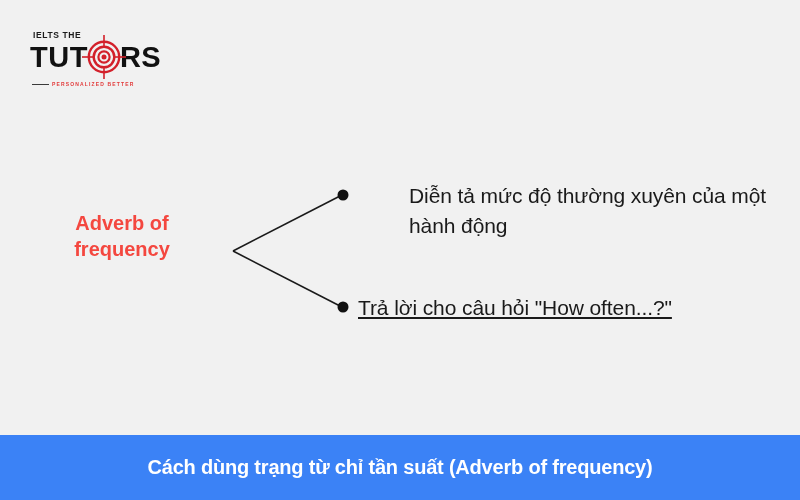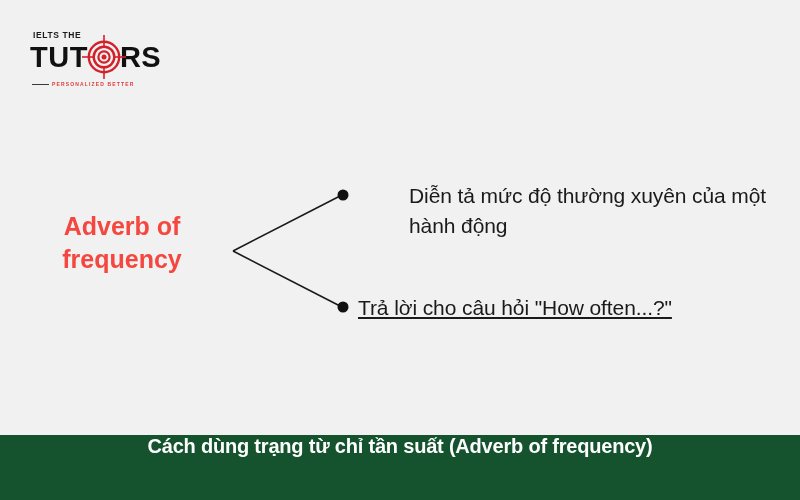--- a/index.html
+++ b/index.html
@@ -103,21 +103,21 @@
   }
 
   
   #root-label {
     position: absolute;
     left: 32px;
     top: 210px;
     width: 180px;
     text-align: center;
     color: #f4473f;
-    font-size: 25px;
+    font-size: 20px;
     font-weight: bold;
     line-height: 1.32;
     font-family: "Liberation Sans", sans-serif;
   }
 
   
   #connector {
     position: absolute;
     left: 0; top: 0;
     width: 800px; height: 500px;
@@ -137,23 +137,23 @@
   #branch-text-0 { left: 363px; top: 181px; width: 370px; margin-left: 46px; }
   #branch-text-1 { left: 358px; top: 293px; width: 420px; white-space: nowrap; text-decoration: underline; }
 
   
   #bottom-banner {
     position: absolute;
     left: 0;
     bottom: 0;
     width: 800px;
     height: 65px;
-    background: #14532d;
+    background: #3b82f6;
     display: flex;
-    align-items: flex-start;
+    align-items: center;
     justify-content: center;
   }
 
   #bottom-banner-text {
     color: #ffffff;
     font-size: 20px;
     font-weight: bold;
     letter-spacing: -0.2px;
     font-family: "Liberation Sans", sans-serif;
     white-space: nowrap;

